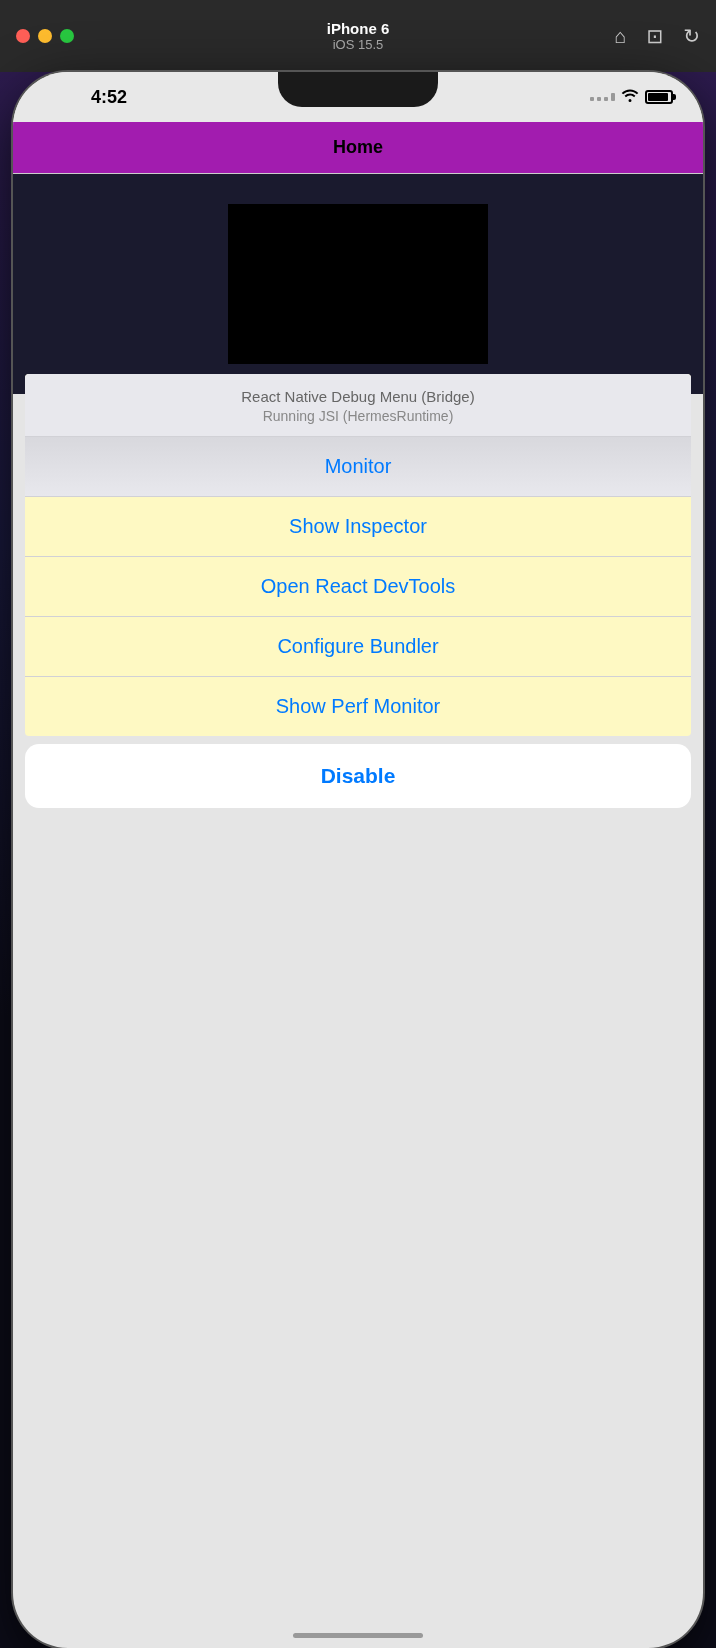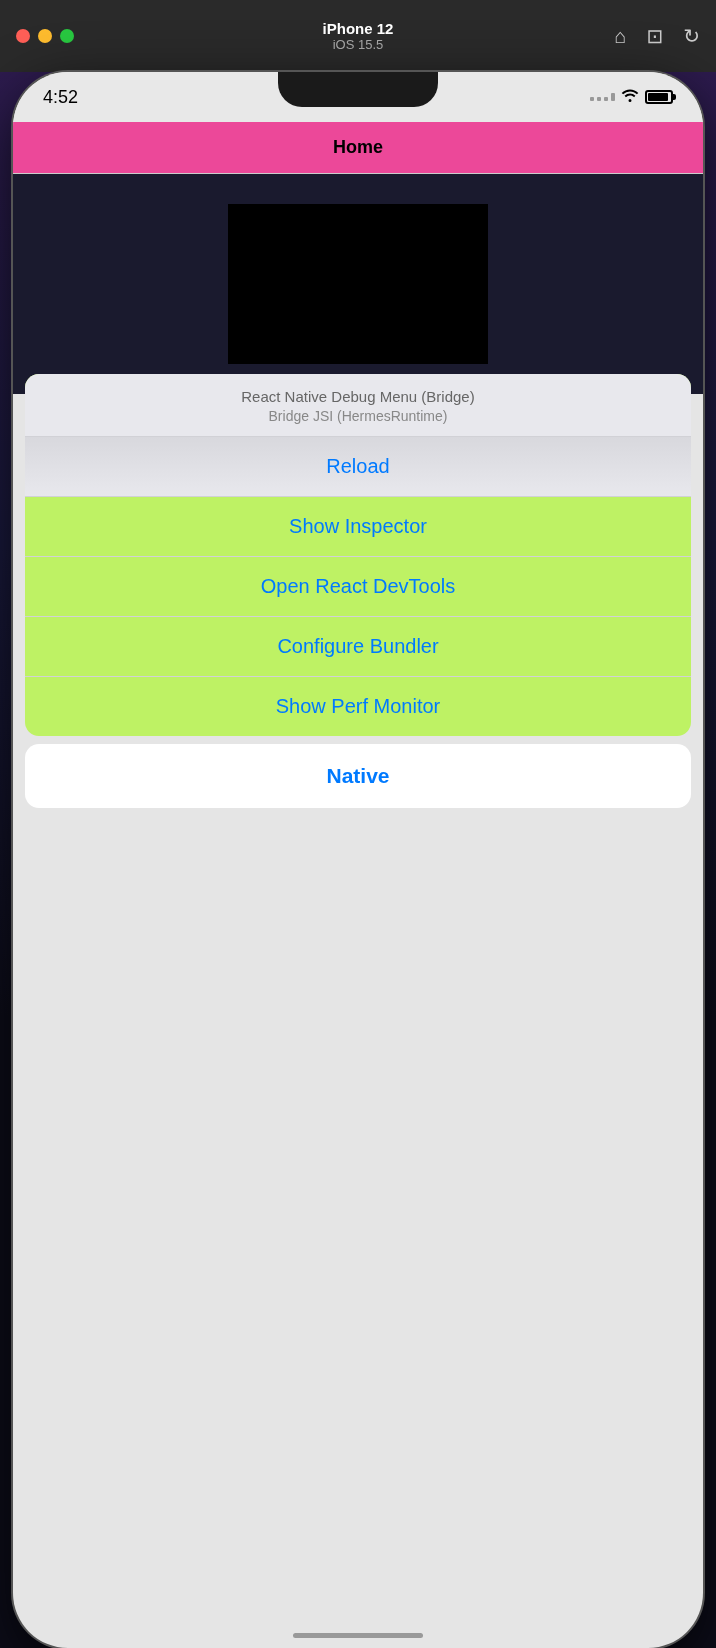--- a/index.html
+++ b/index.html
@@ -97,22 +97,23 @@
       height: 50px;
       background: #e8e8e8;
       display: flex;
       align-items: center;
       padding: 0 30px;
       position: relative;
     }
 
     .status-time {
       font-size: 18px;
-      font-weight: 400;
+      font-weight: 700;
       color: #000;
+      margin-left: 48px;
     }
 
     .status-right {
       position: absolute;
       right: 30px;
       display: flex;
       align-items: center;
       gap: 6px;
     }
 
@@ -173,21 +174,21 @@
       height: 35px;
       background: #1a1a1a;
       border-radius: 0 0 24px 24px;
       z-index: 10;
     }
 
     
     .nav-bar {
       width: 100%;
       height: 52px;
-      background: #ec4899;
+      background: #a21caf;
       display: flex;
       align-items: center;
       justify-content: center;
       border-bottom: 1px solid #ccc;
     }
 
     .nav-title {
       font-size: 18px;
       font-weight: 600;
       color: #000;
@@ -217,22 +218,22 @@
       left: 0;
       right: 0;
       top: 302px;
       display: flex;
       flex-direction: column;
       padding: 0 12px 12px 12px;
       gap: 8px;
     }
 
     .debug-menu-card {
-      background: #bef264;
-      border-radius: 14px;
+      background: #fef9c3;
+      border-radius: 4px;
       overflow: hidden;
     }
 
     .debug-menu-header {
       background: #e8e8ed;
       padding: 14px 20px 12px 20px;
       text-align: center;
       border-bottom: 1px solid #d1d1d6;
     }
 
@@ -312,21 +313,21 @@
 </head>
 <body>
 
 <div class="title-bar">
   <div class="traffic-lights">
     <div class="traffic-light red"></div>
     <div class="traffic-light yellow"></div>
     <div class="traffic-light green"></div>
   </div>
   <div class="title-info">
-    <div class="device-name">iPhone 12</div>
+    <div class="device-name">iPhone 6</div>
     <div class="os-version">iOS 15.5</div>
   </div>
   <div class="title-bar-icons">
     <span class="title-bar-icon">⌂</span>
     <span class="title-bar-icon">⊡</span>
     <span class="title-bar-icon">↻</span>
   </div>
 </div>
 
 <div class="phone-area">
@@ -362,25 +363,25 @@
 
     <div class="app-content">
       <div class="black-box"></div>
     </div>
 
     <div class="debug-overlay">
       <div class="debug-menu-card">
 
         <div class="debug-menu-header">
           <div class="debug-menu-title">React Native Debug Menu (Bridge)</div>
-          <div class="debug-menu-subtitle">Bridge JSI (HermesRuntime)</div>
+          <div class="debug-menu-subtitle">Running JSI (HermesRuntime)</div>
         </div>
 
         <button class="debug-menu-item reload-item">
-          <span class="debug-menu-item-text">Reload</span>
+          <span class="debug-menu-item-text">Monitor</span>
         </button>
 
 
         <button class="debug-menu-item">
           <span class="debug-menu-item-text">Show Inspector</span>
         </button>
 
         <button class="debug-menu-item">
           <span class="debug-menu-item-text">Open React DevTools</span>
         </button>
@@ -390,20 +391,20 @@
           <span class="debug-menu-item-text">Configure Bundler</span>
         </button>
 
         <button class="debug-menu-item" style="border-bottom:none;">
           <span class="debug-menu-item-text">Show Perf Monitor</span>
         </button>
       </div>
 
       <div class="cancel-card">
         <button class="cancel-item">
-          <span class="cancel-text">Native</span>
+          <span class="cancel-text">Disable</span>
         </button>
       </div>
     </div>
 
     <div class="home-indicator"></div>
   </div>
 </div>
 
 </body></html>

